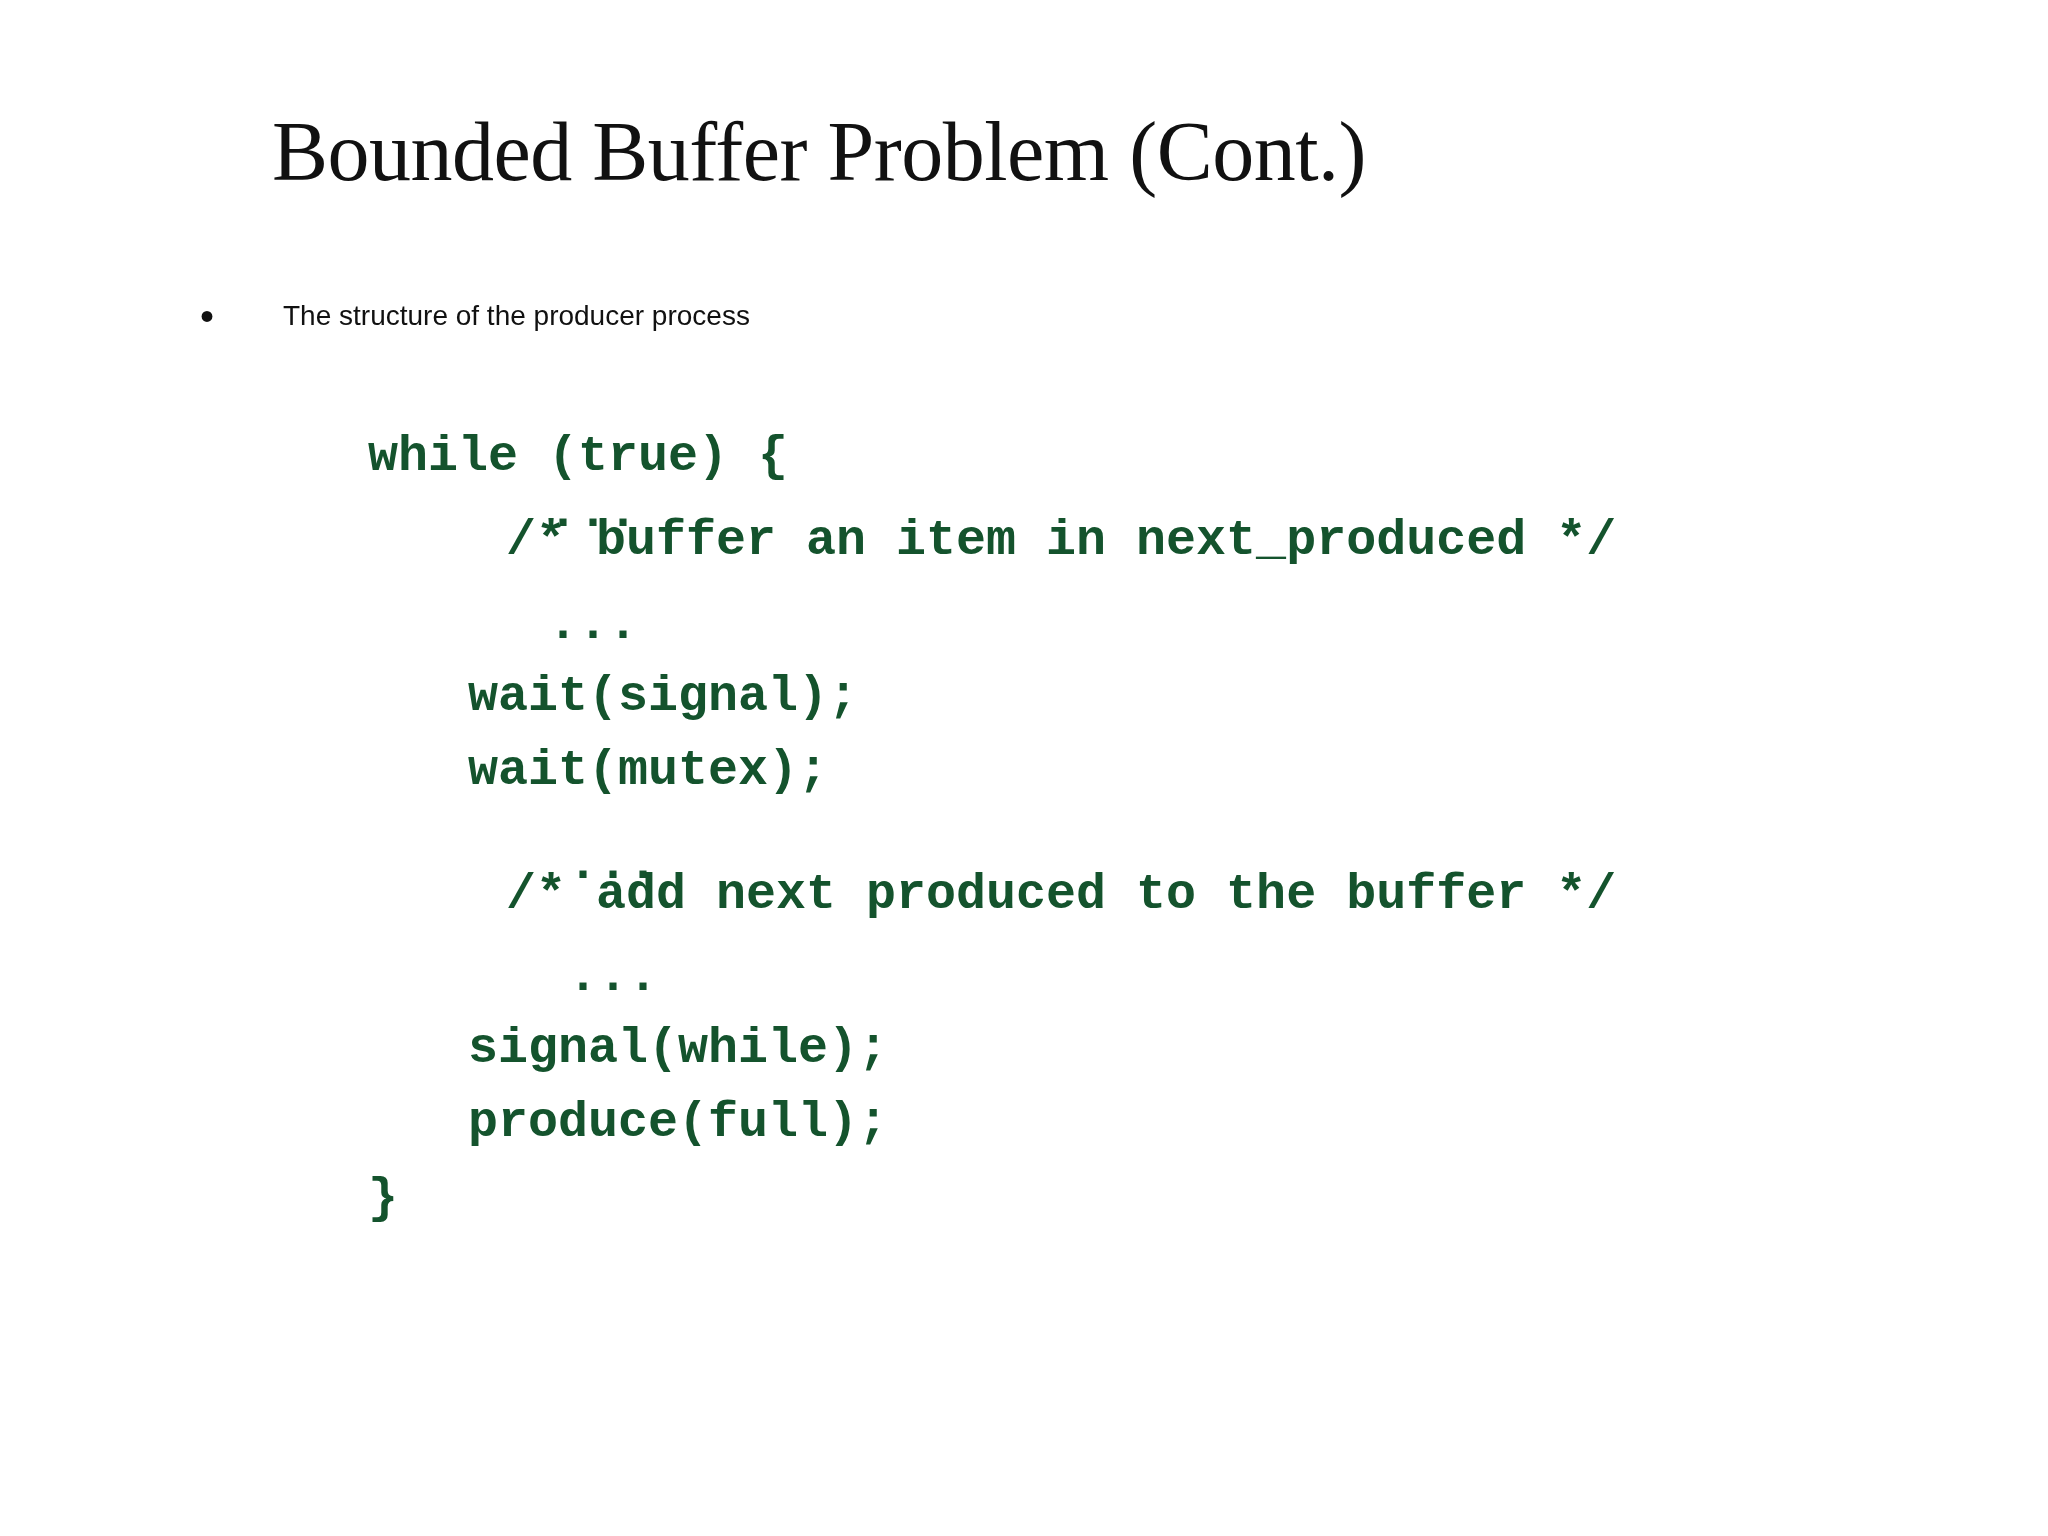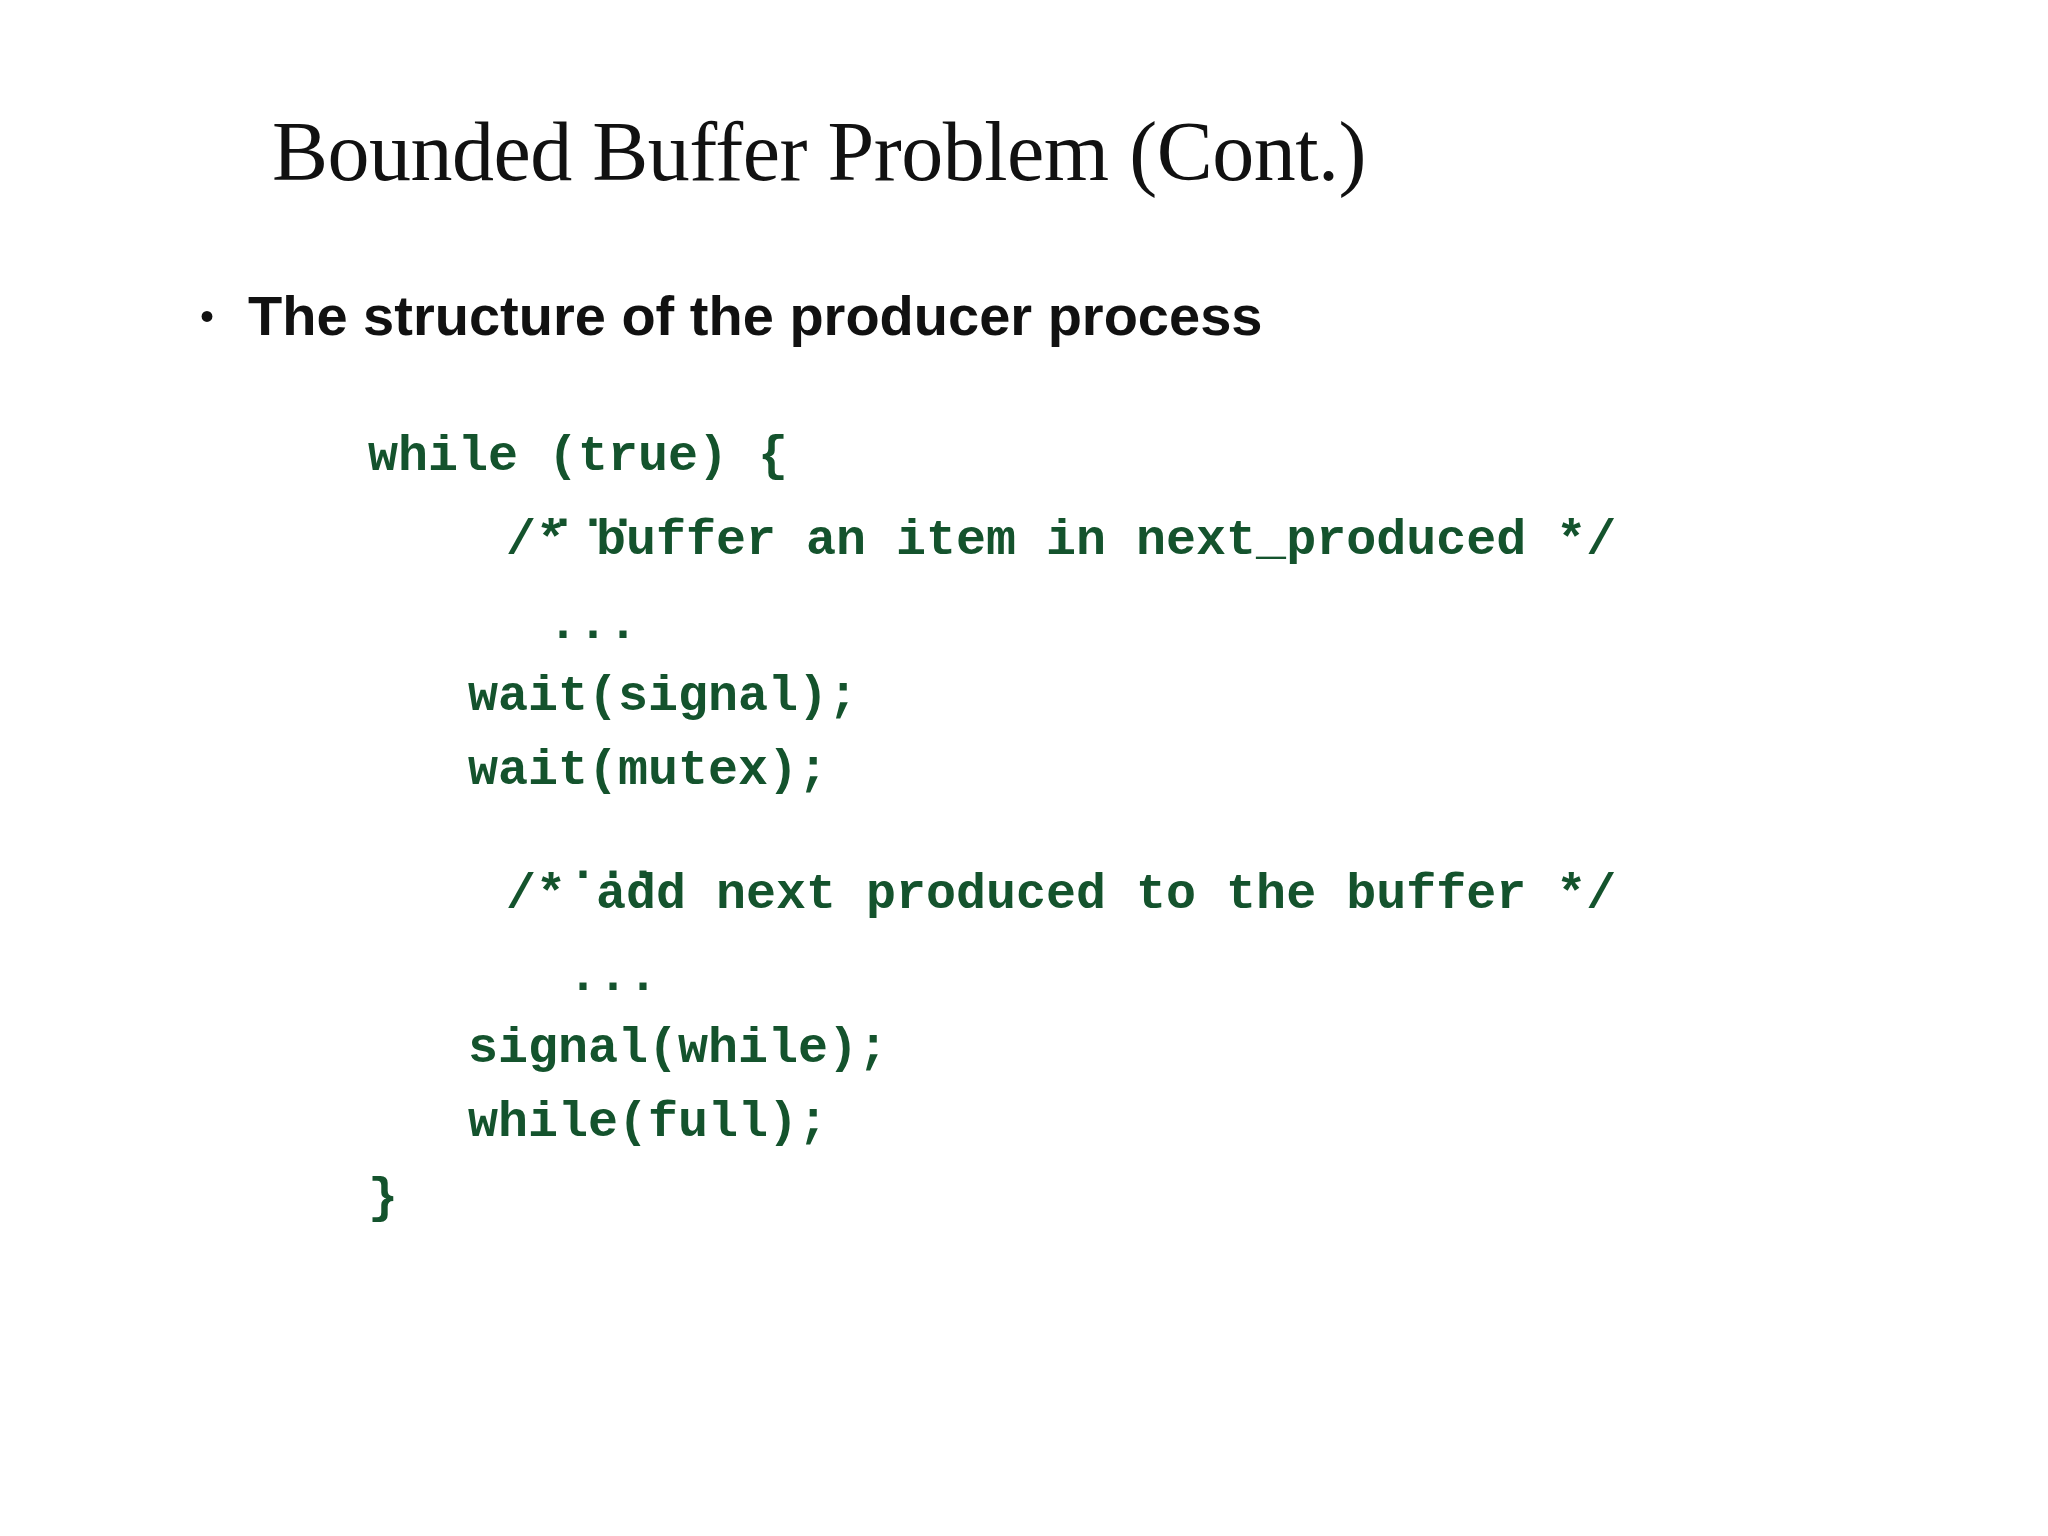--- a/index.html
+++ b/index.html
@@ -51,25 +51,26 @@
     font-family: "Liberation Sans", sans-serif;
     font-size: 40px;
     line-height: 56px;
     color: #111111;
     width: 48px;
     flex: 0 0 48px;
     text-align: left;
   }
   .bullet-text {
     font-family: "Liberation Sans", sans-serif;
-    font-weight: 700;
-    font-size: 56px;
+    font-weight: 400;
+    font-size: 28px;
     line-height: 56px;
     color: #111111;
     white-space: nowrap;
+    margin-left: 35px;
   }
 
   
   .code-block {
     position: absolute;
     left: 0;
     top: 432px;
     width: 2048px;
     font-family: "Liberation Mono", "DejaVu Sans Mono", monospace;
     font-weight: 700;
@@ -107,17 +108,17 @@
       <div class="code-line" style="left: 368px; top: 0px;">while (true) {</div>
       <div class="code-line ellipsis" style="left: 548px; top: 56px;">...</div>
       <div class="code-line" style="left: 506px; top: 84px;">/* buffer an item in next_produced */</div>
       <div class="code-line ellipsis" style="left: 548px; top: 168px;">...</div>
       <div class="code-line" style="left: 468px; top: 240px;">wait(signal);</div>
       <div class="code-line" style="left: 468px; top: 314px;">wait(mutex);</div>
       <div class="code-line ellipsis" style="left: 568px; top: 408px;">...</div>
       <div class="code-line" style="left: 506px; top: 438px;">/* add next produced to the buffer */</div>
       <div class="code-line ellipsis" style="left: 568px; top: 520px;">...</div>
       <div class="code-line" style="left: 468px; top: 592px;">signal(while);</div>
-      <div class="code-line" style="left: 468px; top: 666px;">while(full);</div>
+      <div class="code-line" style="left: 468px; top: 666px;">produce(full);</div>
       <div class="code-line" style="left: 368px; top: 742px;">}</div>
     </div>
 
 </div>
 
 </body></html>

